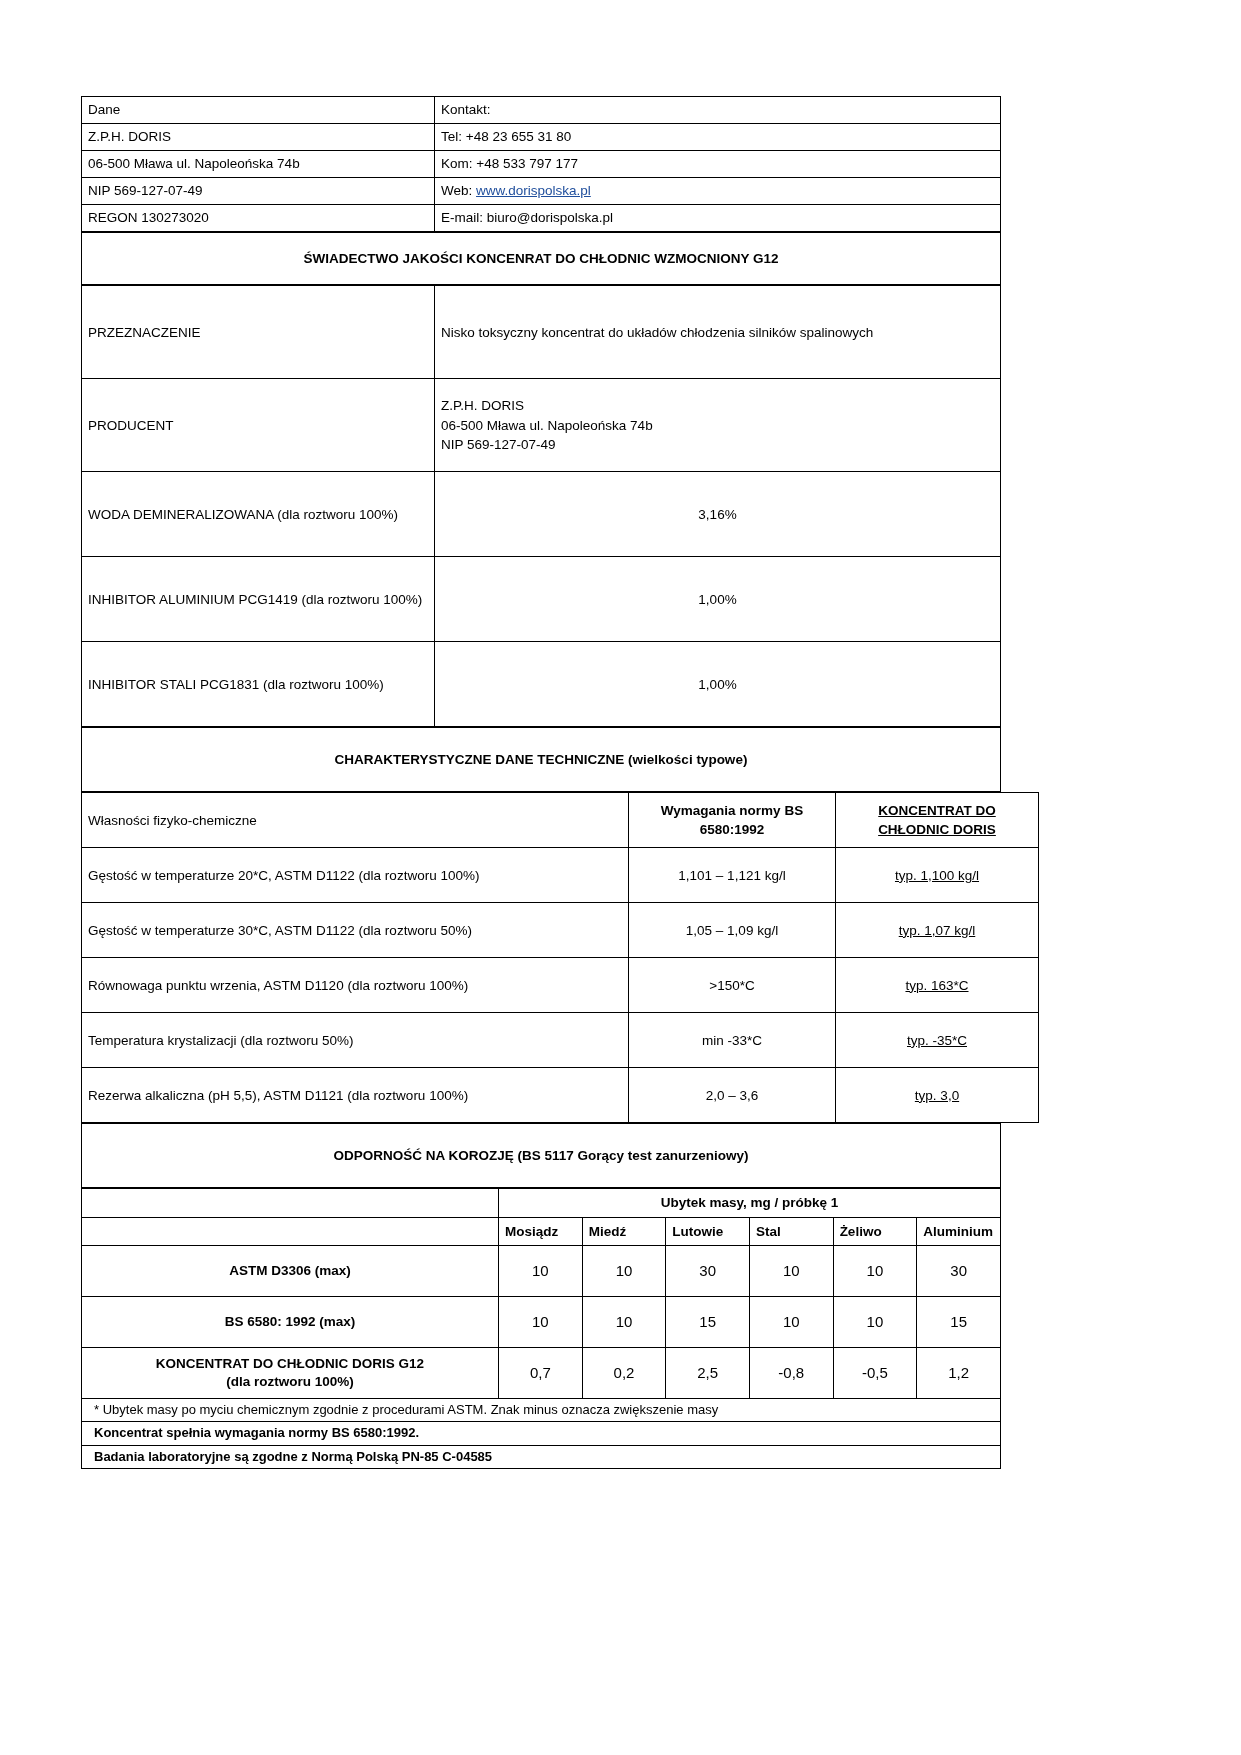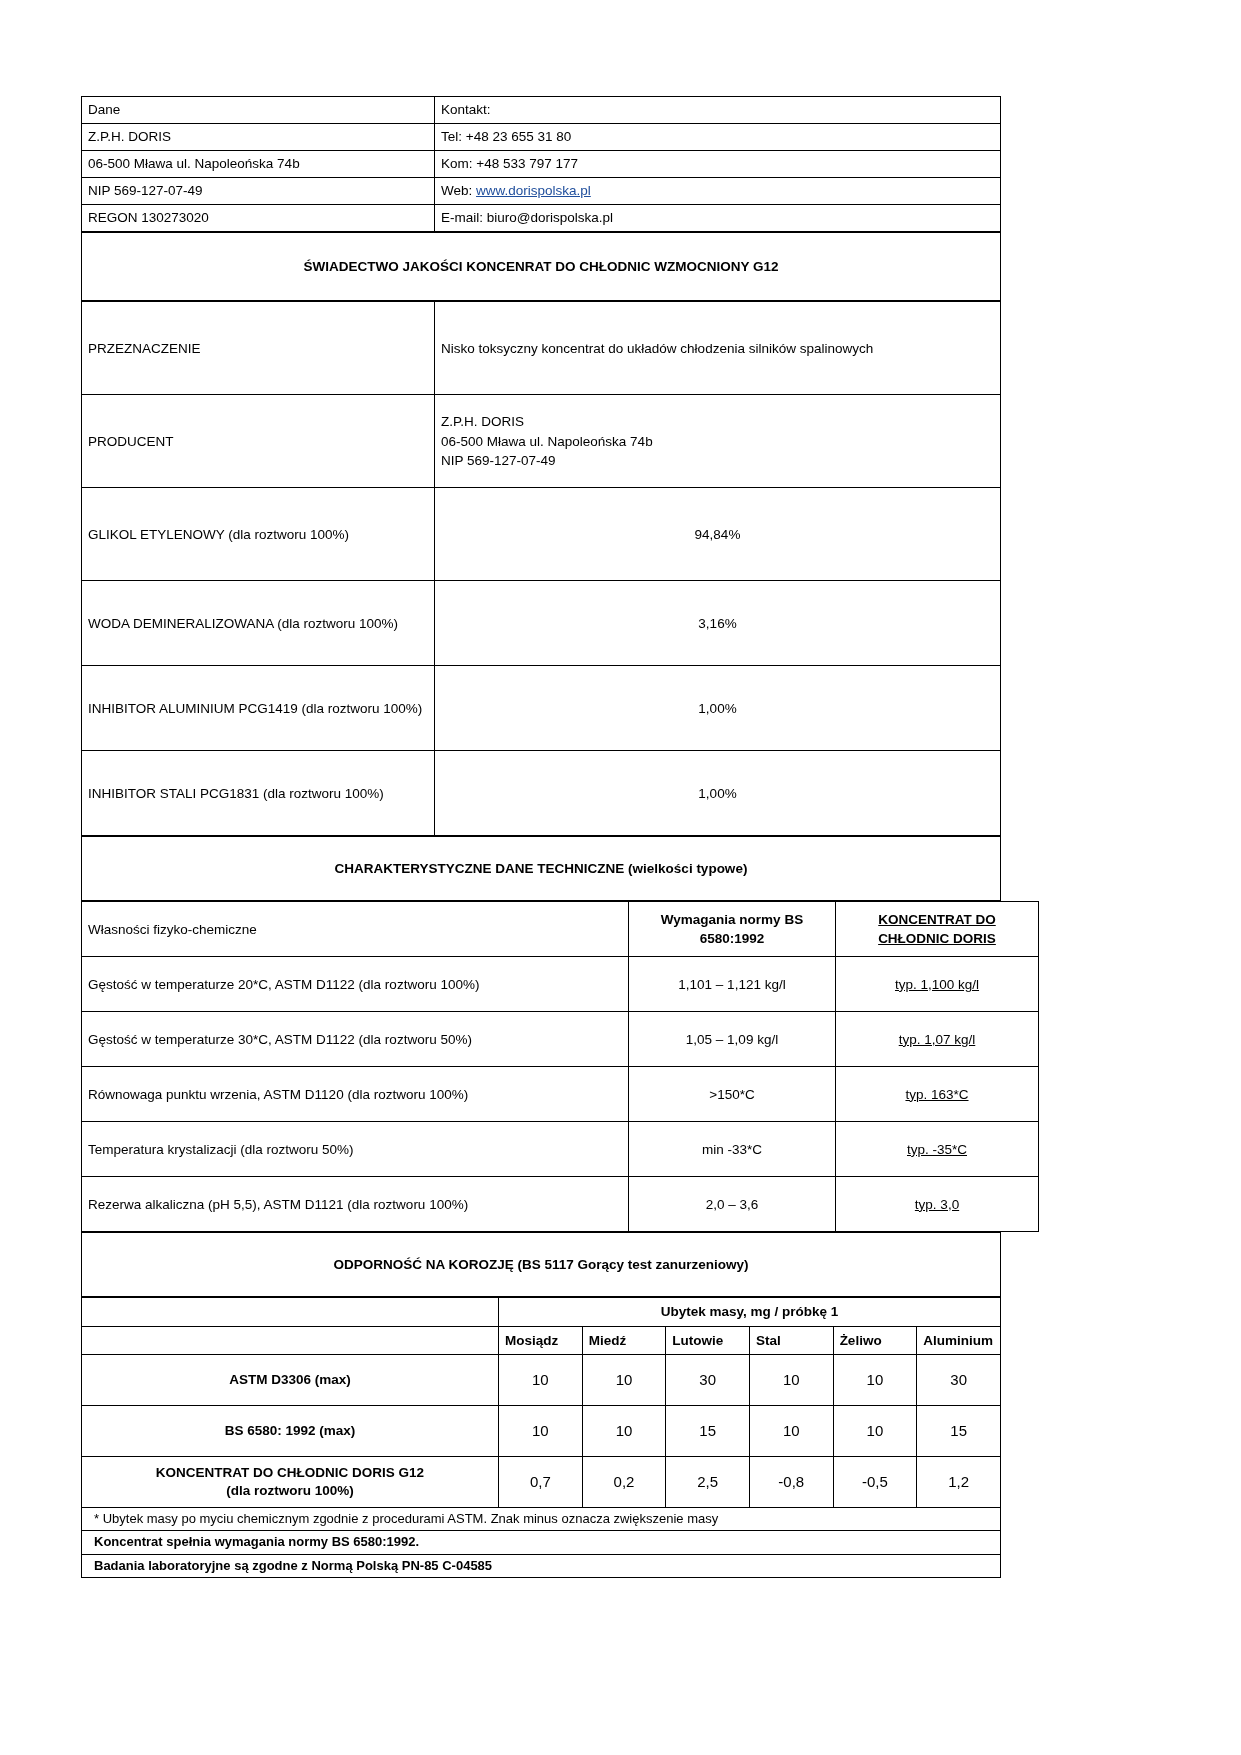--- a/index.html
+++ b/index.html
@@ -46,21 +46,21 @@
     color: #1f4e9c;
     text-decoration: underline;
   }
   
   .band td {
     text-align: center;
     font-weight: bold;
     font-size: 13.5px;
     padding: 22px 6px;
   }
-  .band-tall td { padding: 24px 6px; }
+  .band-tall td { padding: 16px 6px; }
   
   .t-spec td.k { width: 340px; }
   .t-spec td.v { text-align: center; }
   .row-tall td { height: 76px; }
   .row-xtall td { height: 84px; margin-top: 12px; }
   
   .t-tech td.name { width: 534px; }
   .t-tech td.req  { width: 194px; text-align: center; }
   .t-tech td.dor  { width: 190px; text-align: center; text-decoration: underline; }
   .t-tech td.hdr  { font-weight: bold; text-align: center; }
@@ -124,24 +124,20 @@
     <tbody>
       <tr class="row-xtall">
         <td class="k">PRZEZNACZENIE</td>
         <td>Nisko toksyczny koncentrat do układów chłodzenia silników spalinowych</td>
       </tr>
       <tr class="row-xtall">
         <td class="k">PRODUCENT</td>
         <td style="white-space: pre-line;">Z.P.H. DORIS
 06-500 Mława ul. Napoleońska 74b
 NIP 569-127-07-49</td>
-      </tr>
-      <tr class="row-xtall">
-        <td class="k">GLIKOL ETYLENOWY (dla roztworu 100%)</td>
-        <td class="v">94,84%</td>
       </tr>
       <tr class="row-tall">
         <td class="k">WODA DEMINERALIZOWANA (dla roztworu 100%)</td>
         <td class="v">3,16%</td>
       </tr>
       <tr class="row-tall">
         <td class="k">INHIBITOR ALUMINIUM PCG1419 (dla roztworu 100%)</td>
         <td class="v">1,00%</td>
       </tr>
       <tr class="row-tall">

